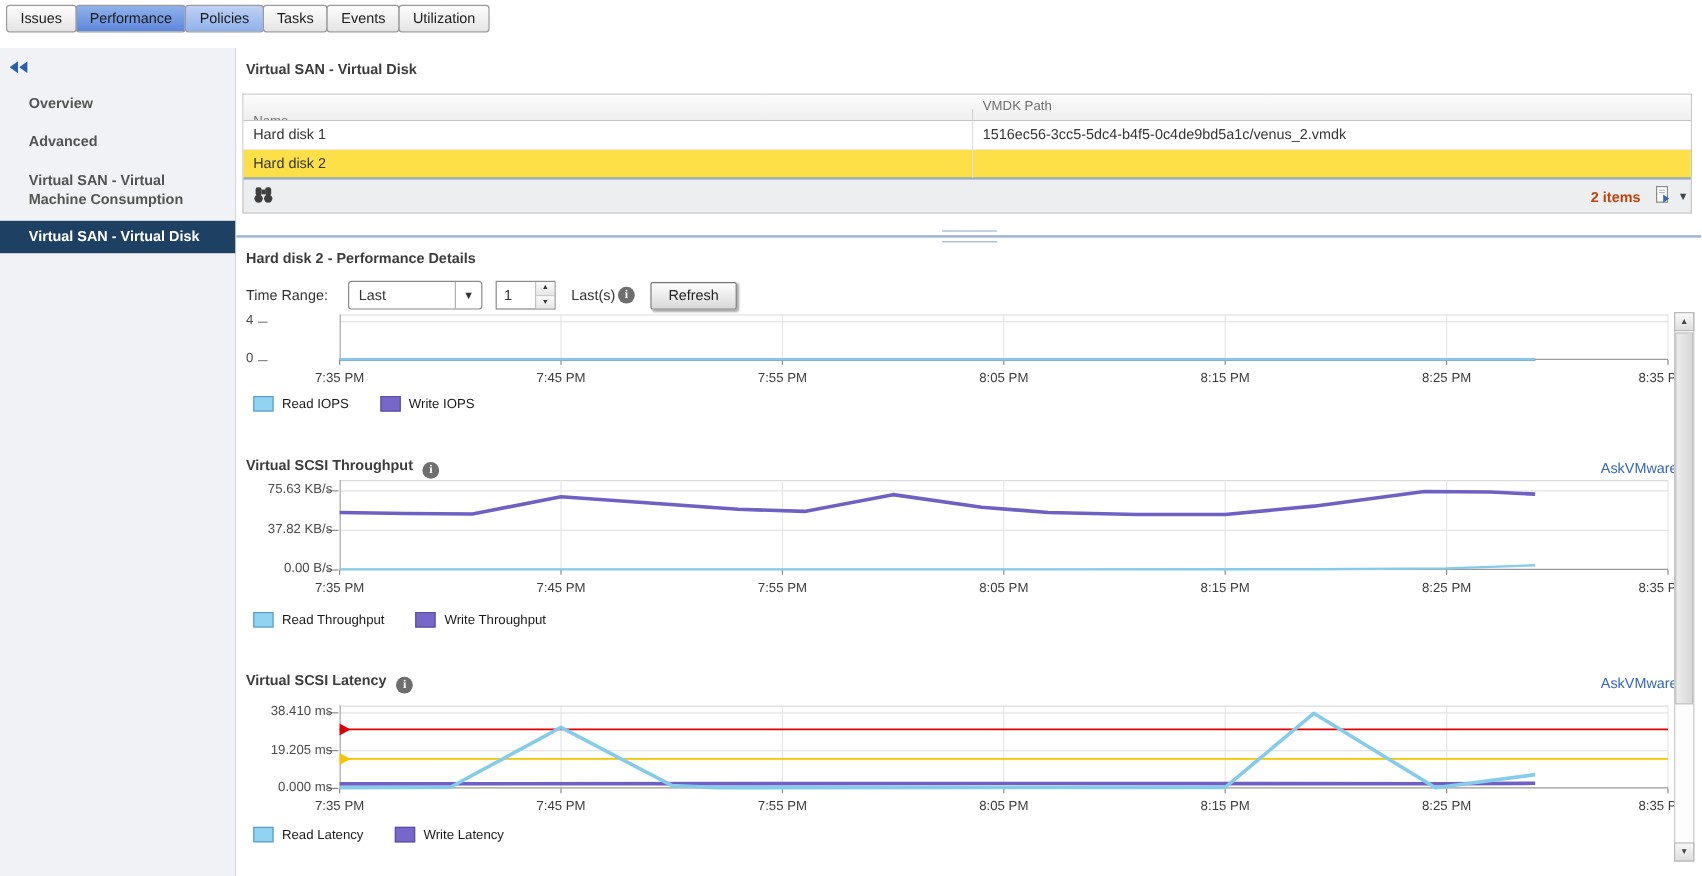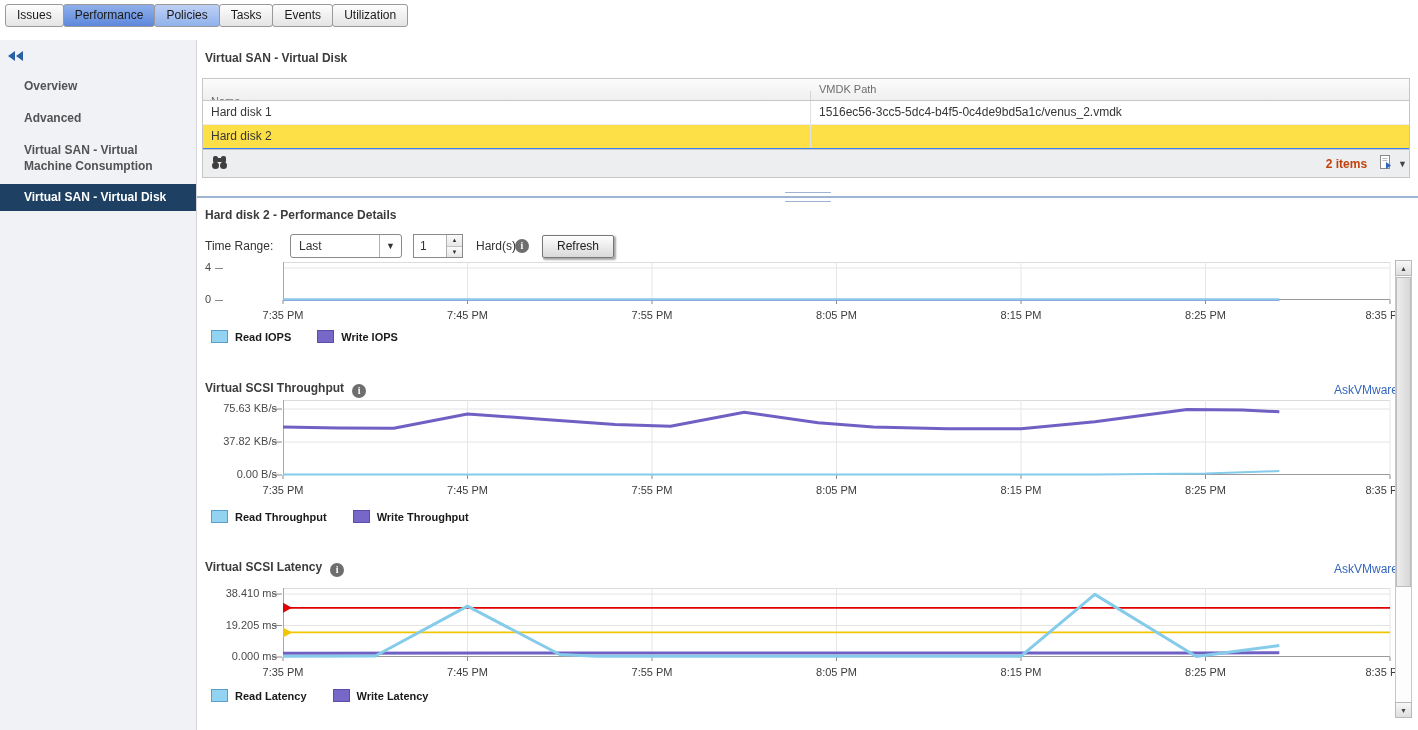--- a/index.html
+++ b/index.html
@@ -81,21 +81,21 @@
   .chart-title { position:absolute; left:8px; font-weight:bold; color:#3c3c3c; }
   .chart-title .info-icon { position:relative; display:inline-block; top:2px; margin-left:8px; }
   .ask-link { position:absolute; right:20px; color:#3566bd; cursor:pointer; }
   .plot { position:absolute; left:86px; width:1107px; overflow:visible; }
   .ylab { position:absolute; font-size:11px; color:#4a4a4a; white-space:nowrap; }
   .ydash { position:absolute; width:8px; border-top:1px solid #888; }
   .xlab { position:absolute; font-size:11px; color:#3c3c3c; white-space:nowrap;
           transform:translateX(-50%);text-align:center; }
   .legend { position:absolute; left:14px; display:flex; align-items:center; }
   .legend .sw { width:17px; height:13px; border:1px solid #777; margin-right:7px; }
-  .legend .lg-label { font-weight:bold; font-size:11px; color:#1a1a1a; margin-right:26px; }
+  .legend .lg-label { font-weight:normal; font-size:11px; color:#1a1a1a; margin-right:26px; }
 
   
   .vscroll { position:absolute; right:6px; top:220px; width:17px; height:458px;
              background:#fdfdfd; border:1px solid #c8c8c8; }
   .vs-btn { position:absolute; left:0; right:0; height:16px; background:linear-gradient(#f8f8f8,#dedede);
             border:1px solid #b9b9b9; font-size:7px; text-align:center; line-height:15px;
             color:#444; cursor:pointer; }
   .vs-up { top:-1px; margin:0 -1px; } .vs-down { bottom:-1px; margin:0 -1px; }
   .vs-thumb { position:absolute; left:0; width:15px; top:16px; height:310px;
               background:linear-gradient(90deg,#ededed,#d7d7d7); border:1px solid #bcbcbc; cursor:grab; }
@@ -179,21 +179,21 @@
     <div class="val">Last</div>
     <div class="arr">▼</div>
   </div>
   <div class="spinner">
     <div class="num">1</div>
     <div class="btns">
       <div>▲</div>
       <div>▼</div>
     </div>
   </div>
-  <div class="ctl-label" style="position:absolute; left:279px; top:199px;">Hard(s)</div>
+  <div class="ctl-label" style="position:absolute; left:279px; top:199px;">Last(s)</div>
   <div class="info-icon" style="left:318px; top:199px;">i</div>
   <div class="refresh-btn">Refresh</div>
 
   <div class="plot" style="top: 222px; height: 38px;"><svg width="1107" height="38" style="overflow: visible;">
         <line x1="0" y1="0.5" x2="1107" y2="0.5" stroke="#dcdcdc" stroke-width="1"></line>
         <line x1="0" y1="6" x2="1107" y2="6" stroke="#e4e4e4" stroke-width="1"></line>
         <line x1="0" y1="38" x2="0" y2="42" stroke="#8a8a8a" stroke-width="1"></line>
         <line x1="184.5" y1="0" x2="184.5" y2="38" stroke="#e6e6e6" stroke-width="1"></line>
         <line x1="184.5" y1="38" x2="184.5" y2="42" stroke="#8a8a8a" stroke-width="1"></line>
         <line x1="369" y1="0" x2="369" y2="38" stroke="#e6e6e6" stroke-width="1"></line>

